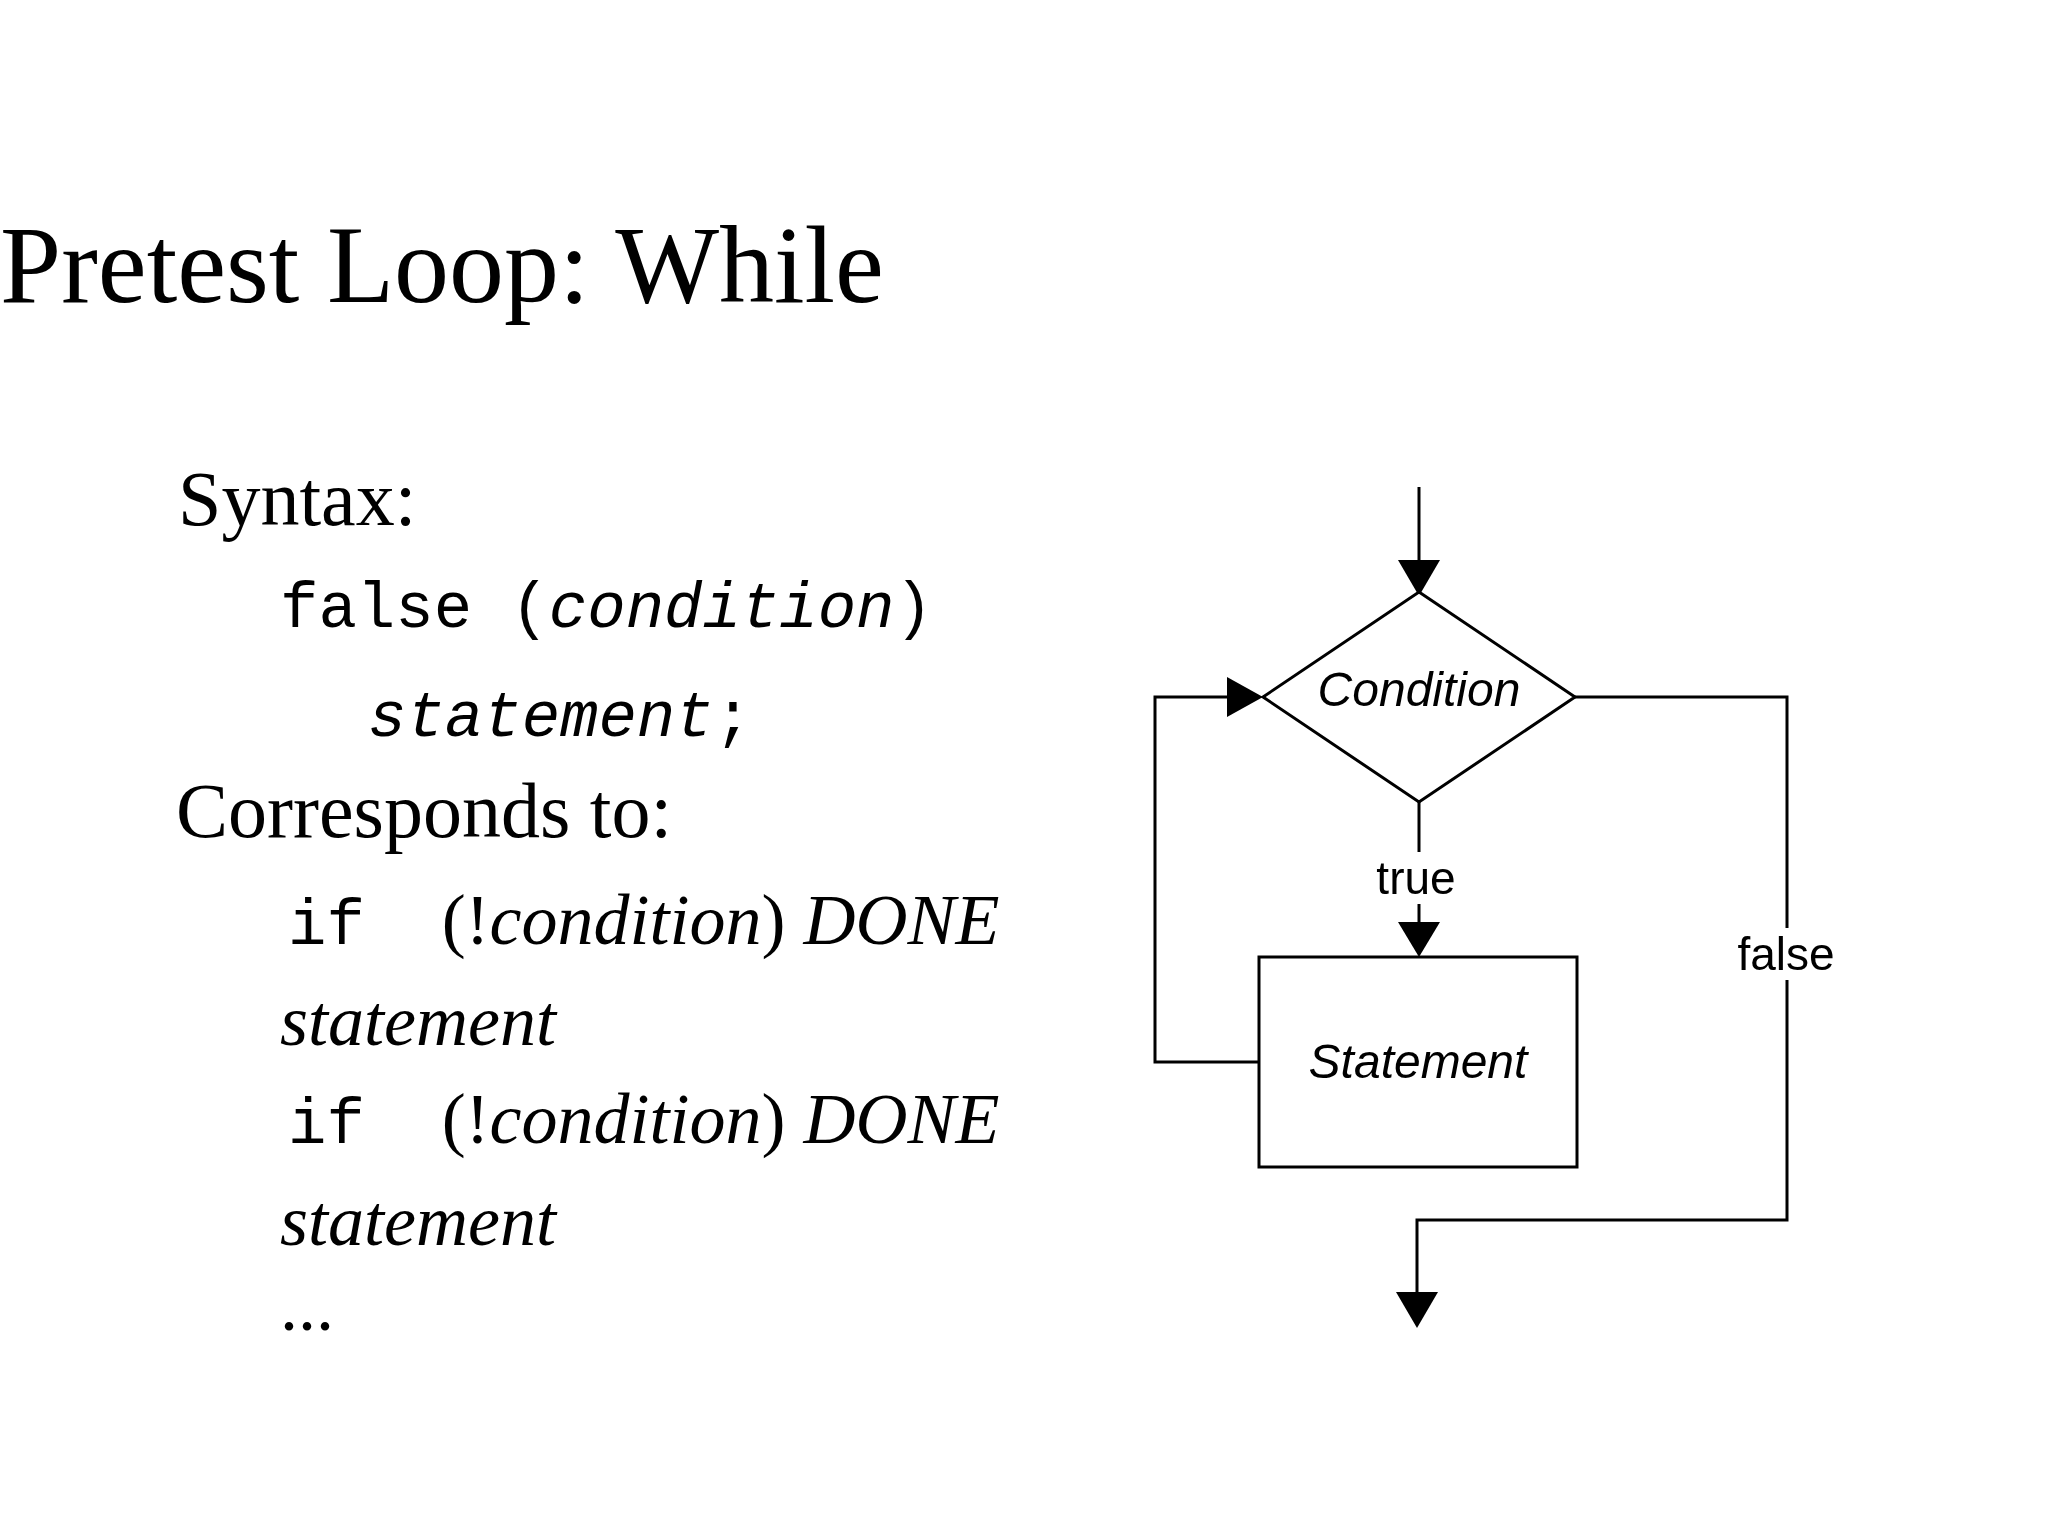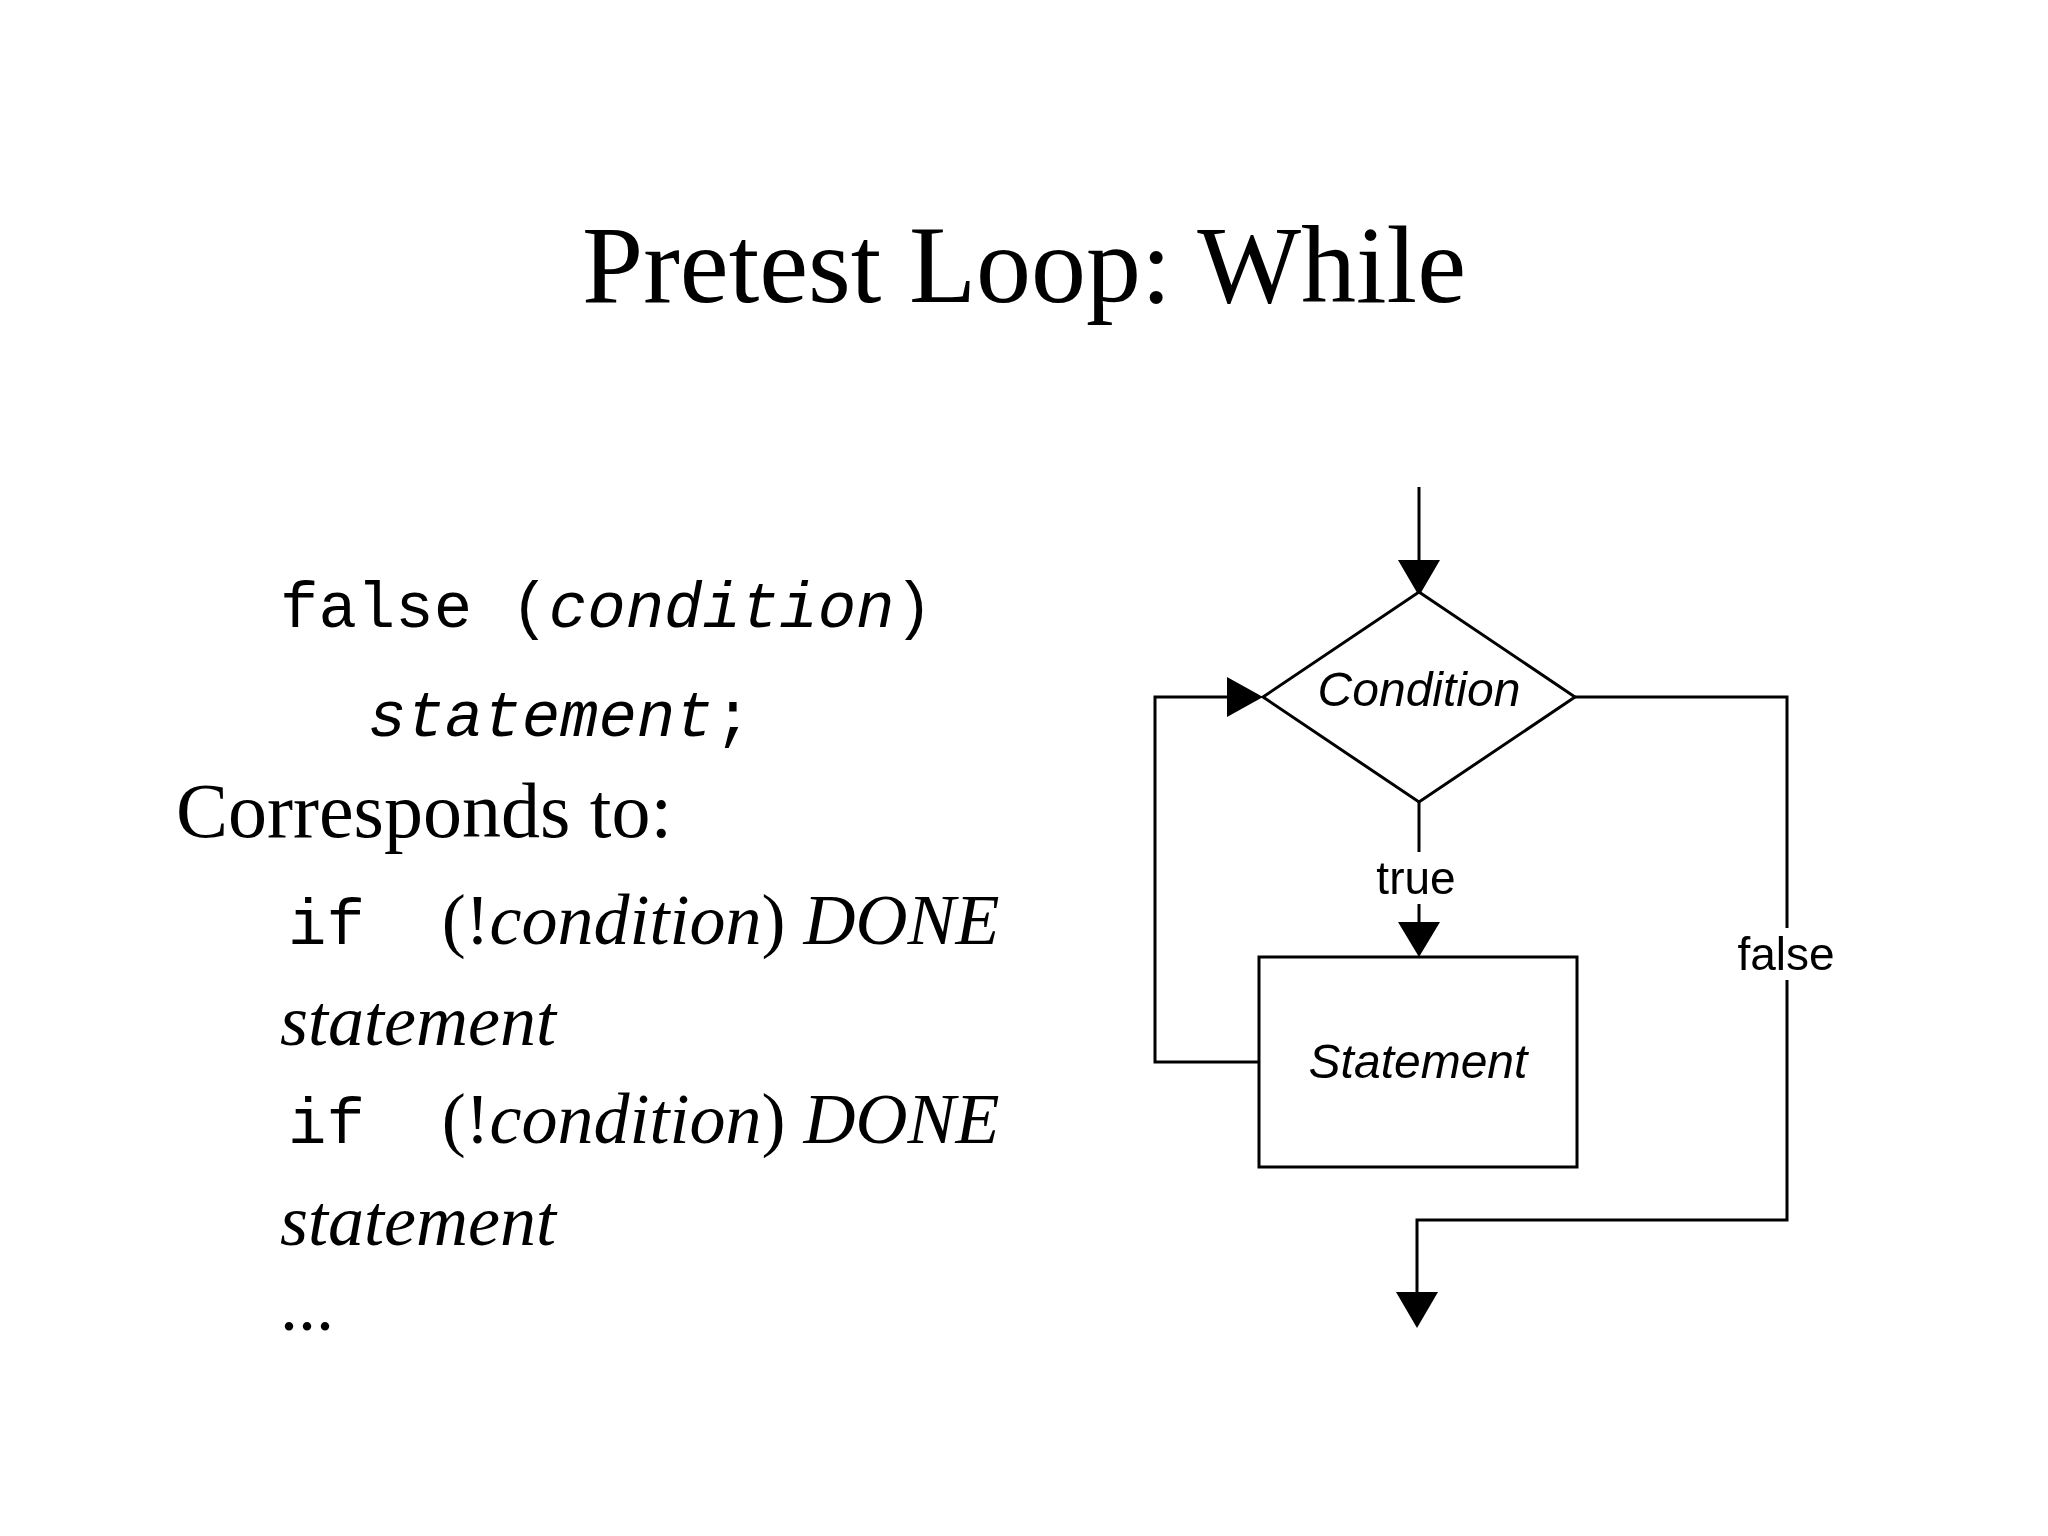--- a/index.html
+++ b/index.html
@@ -6,21 +6,21 @@
   #slide {
     position:relative;
     width:2048px; height:1536px;
     background:#ffffff;
     overflow:hidden;
     color:#000000;
   }
   .abs { position:absolute; white-space:nowrap; line-height:1; }
   .title {
     left:0; top:210px; width:100%;
-    text-align:center;
+    text-align:left;
     font-family:"Liberation Serif", serif;
     font-size:110px;
   }
   .hdr {
     font-family:"Liberation Serif", serif;
     font-size:78px;
   }
   .mono  { font-family:"Liberation Mono", monospace; font-size:64px; font-style:normal; }
   .monoi { font-family:"Liberation Mono", monospace; font-size:64px; font-style:italic; }
   .ser   { font-family:"Liberation Serif", serif; font-size:72px; font-style:normal; }
@@ -32,20 +32,21 @@
   .flow-label   { font-size:46px; }
   .flow-label-i { font-size:48px; font-style:italic; }
 </style>
 </head>
 <body>
 
 <div id="slide">
 
   <div class="abs title">Pretest Loop: While</div>
 
+  <div class="abs hdr" style="left:178px; top:460px;">Syntax:</div>
 
   <div class="abs" style="left:280px; top:578px;">
     <span class="mono">false (</span><span class="monoi">condition</span><span class="mono">)</span>
   </div>
 
   <div class="abs" style="left:368px; top:678px;margin-top:9px;">
     <span class="monoi">statement</span><span class="mono">;</span>
   </div>
 
   <div class="abs hdr" style="left:176px; top:772px;">Corresponds to:</div>

